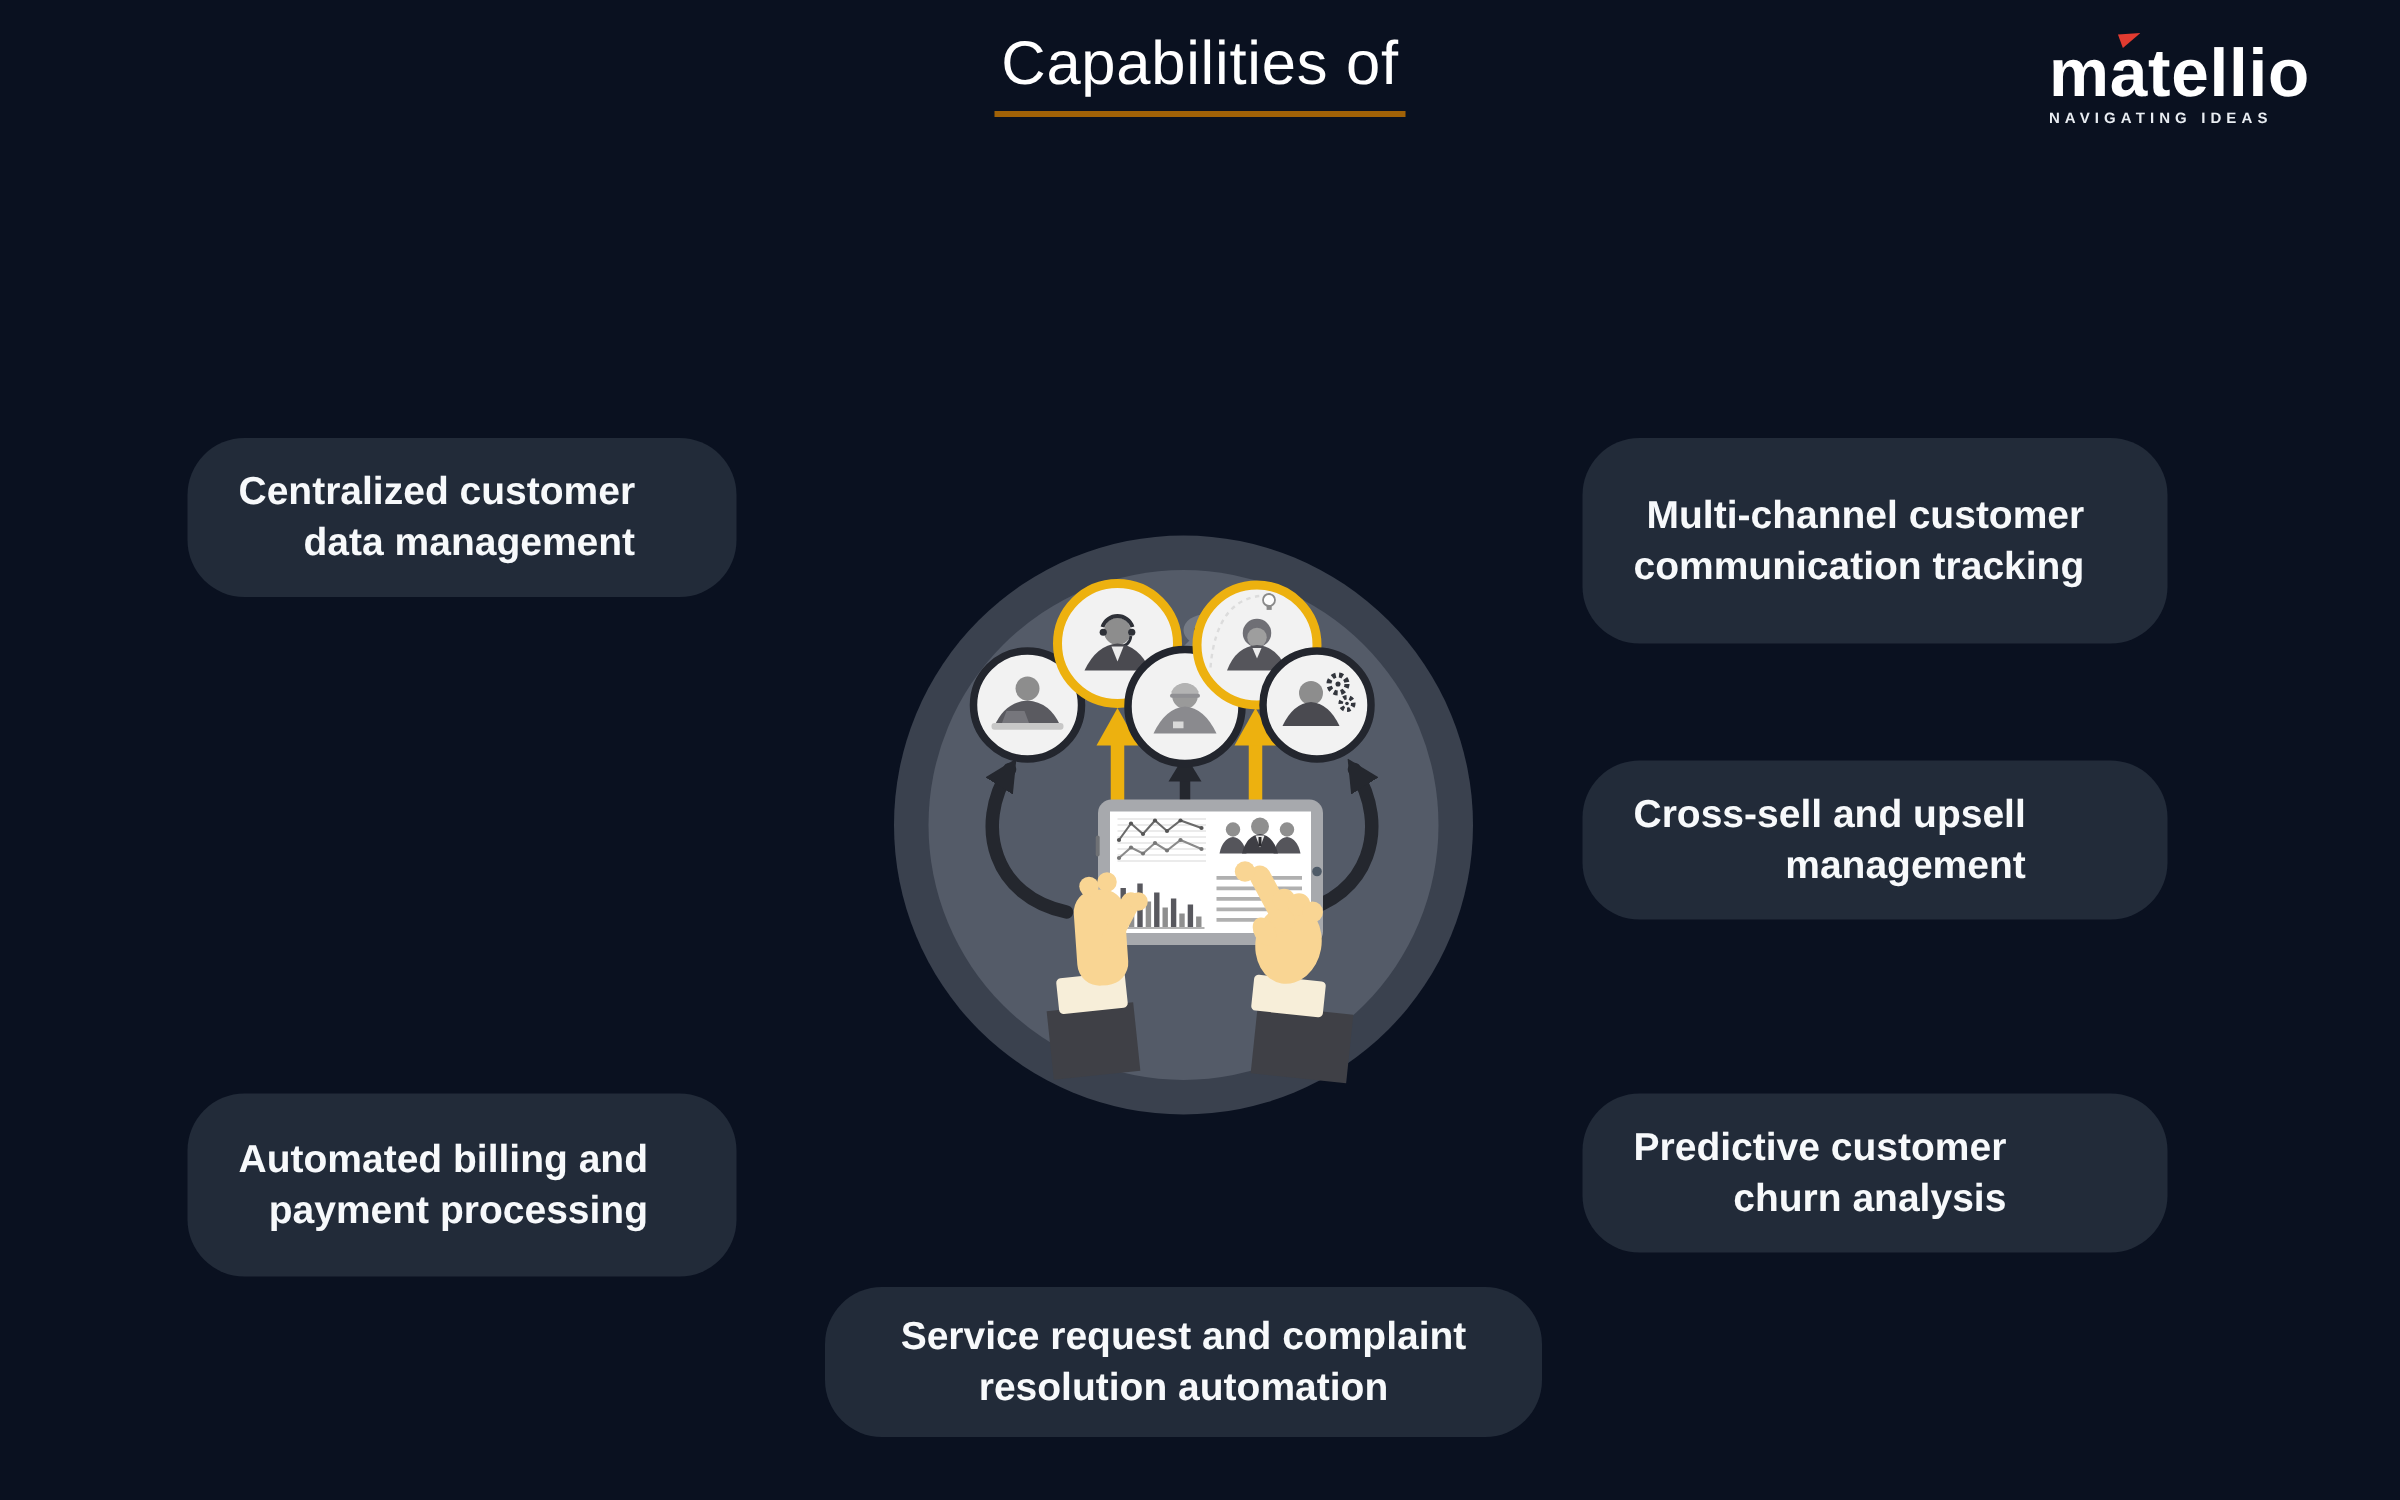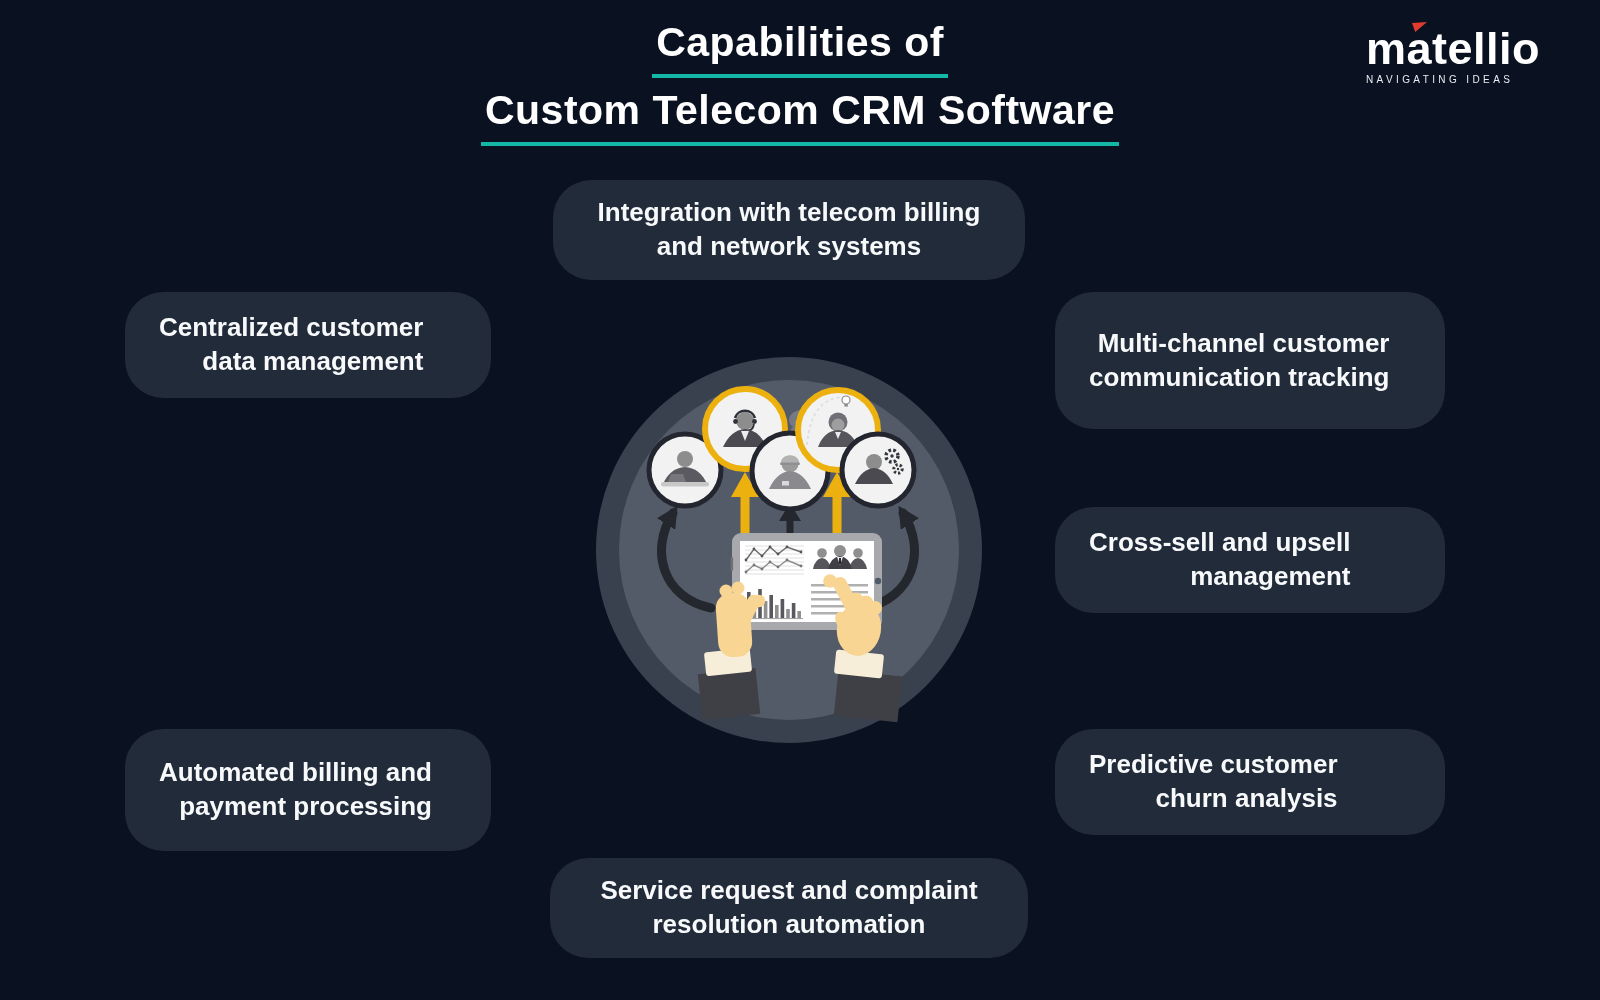--- a/index.html
+++ b/index.html
@@ -8,67 +8,62 @@
   *{box-sizing:border-box;}
   html,body{margin:0;padding:0;}
   body{font-family:"Liberation Sans", sans-serif; background:#000;}
   .stage{
     position:relative; width:1600px; height:1000px; overflow:hidden;
     background:var(--bg);
   }
   
   .title-wrap{position:absolute; top:20px; left:0; width:100%; text-align:center; color:#fff;}
   .title-line{
-    display:inline-block; font-weight:700; font-size:41px; letter-spacing:.5px;
-    border-bottom:4px solid #14b8a6; padding:0 4px 9px 4px; line-height:1.1;
+    display:inline-block; font-weight:400; font-size:41px; letter-spacing:.5px;
+    border-bottom:4px solid #a16207; padding:0 4px 9px 4px; line-height:1.1;
   }
   .title-row{margin-bottom:10px;}
   
   .logo{position:absolute; top:26px; right:60px; color:#fff; text-align:left;}
   .logo-word{position:relative; font-weight:700; font-size:45px; line-height:1; letter-spacing:.5px;}
   .logo-flag{
     position:absolute; top:-4px; left:46px; width:15px; height:10px;
     background:var(--logo-red);
     clip-path:polygon(0 10%, 100% 0, 22% 100%);
   }
-  .logo-tag{font-size:10px; letter-spacing:3.4px; font-weight:400; margin-top:3px; color:#e9edf2;}
+  .logo-tag{font-size:10px; letter-spacing:3.4px; font-weight:700; margin-top:3px; color:#e9edf2;}
   
   .card{
     position:absolute; background:var(--card); border-radius:38px;
     display:flex; align-items:center; color:var(--text);
     font-weight:700; font-size:26px; line-height:1.3;
   }
   .card span{white-space:pre-line;}
   .card.side{justify-content:flex-start; text-align:right; padding:0 28px 0 34px;}
   .card.center{justify-content:center; text-align:center; padding:0 18px;}
   
   .illustration{position:absolute; left:593px; top:353px; width:390px; height:395px;}
 </style>
 </head>
 <body>
 
 <div class="stage">
 
   <div class="title-wrap">
     <div class="title-row"><span class="title-line">Capabilities of</span></div>
-    <div class="title-row"><span class="title-line">Custom Telecom CRM Software</span></div>
   </div>
 
   <div class="logo">
     <div class="logo-word">
       <span>matellio</span>
       <span class="logo-flag"></span>
     </div>
     <div class="logo-tag">NAVIGATING IDEAS</div>
   </div>
 
-  <div class="card center" style="left:553px;top:180px;width:472px;height:100px;">
-    <span>Integration with telecom billing
-and network systems</span>
-  </div>
 
   <div class="card side" style="left:125px;top:292px;width:366px;height:106px;">
     <span>Centralized customer
 data management</span>
   </div>
   <div class="card side" style="left:125px;top:729px;width:366px;height:122px;">
     <span>Automated billing and
 payment processing</span>
   </div>
 

